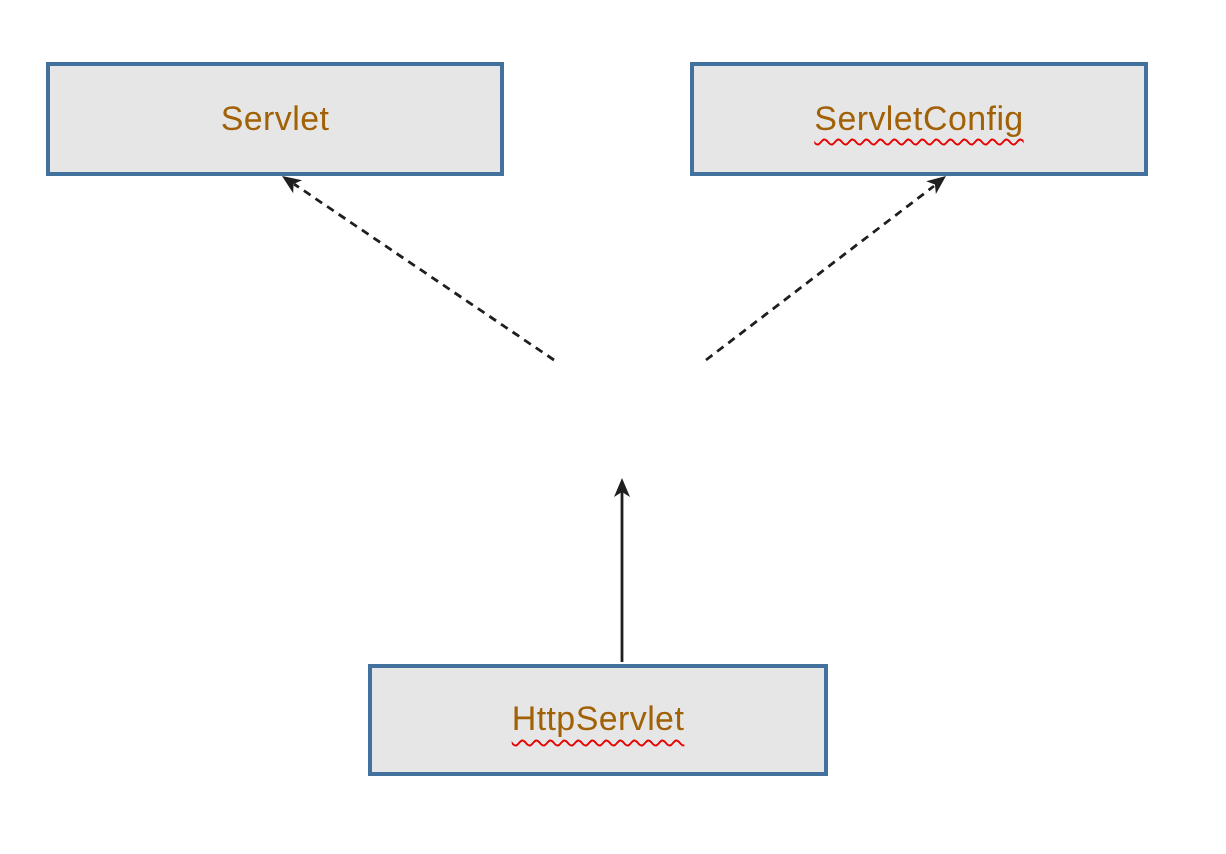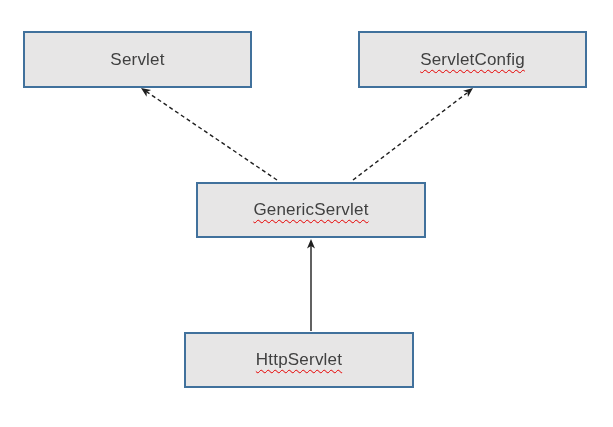--- a/index.html
+++ b/index.html
@@ -38,33 +38,33 @@
     position: absolute;
     box-sizing: border-box;
     background: #e7e6e6;
     border: 2px solid #41719c;
     display: flex;
     align-items: center;
     justify-content: center;
   }
   .node .label {
     font-size: 17px;
-    color: #404040;
+    color: #a16207;
     letter-spacing: 0.2px;
     white-space: nowrap;
   }
   .node .label.misspelled {
     text-decoration-line: underline;
     text-decoration-style: wavy;
     text-decoration-color: #e60000;
     text-decoration-thickness: 1px;
     text-underline-offset: 4px;
   }
   .node-servlet        { left: 23px;  top: 31px;  width: 229px; height: 57px; }
-  .node-servletconfig  { left: 358px; top: 31px;  width: 229px; height: 57px; }
+  .node-servletconfig  { left: 345px; top: 31px;  width: 229px; height: 57px; }
   .node-genericservlet { left: 196px; top: 182px; width: 230px; height: 56px; }
   .node-httpservlet    { left: 184px; top: 332px; width: 230px; height: 56px; }
 </style>
 </head>
 <body>
 
 <div class="canvas">
 
   <svg class="connector-layer" viewBox="0 0 613 427" xmlns="http://www.w3.org/2000/svg">
 
@@ -85,21 +85,18 @@
   </svg>
 
   <div class="node node-servlet">
     <span class="label">Servlet</span>
   </div>
 
   <div class="node node-servletconfig">
     <span class="label misspelled">ServletConfig</span>
   </div>
 
-  <div class="node node-genericservlet">
-    <span class="label misspelled">GenericServlet</span>
-  </div>
 
   <div class="node node-httpservlet">
     <span class="label misspelled">HttpServlet</span>
   </div>
 
 </div>
 
 </body></html>

